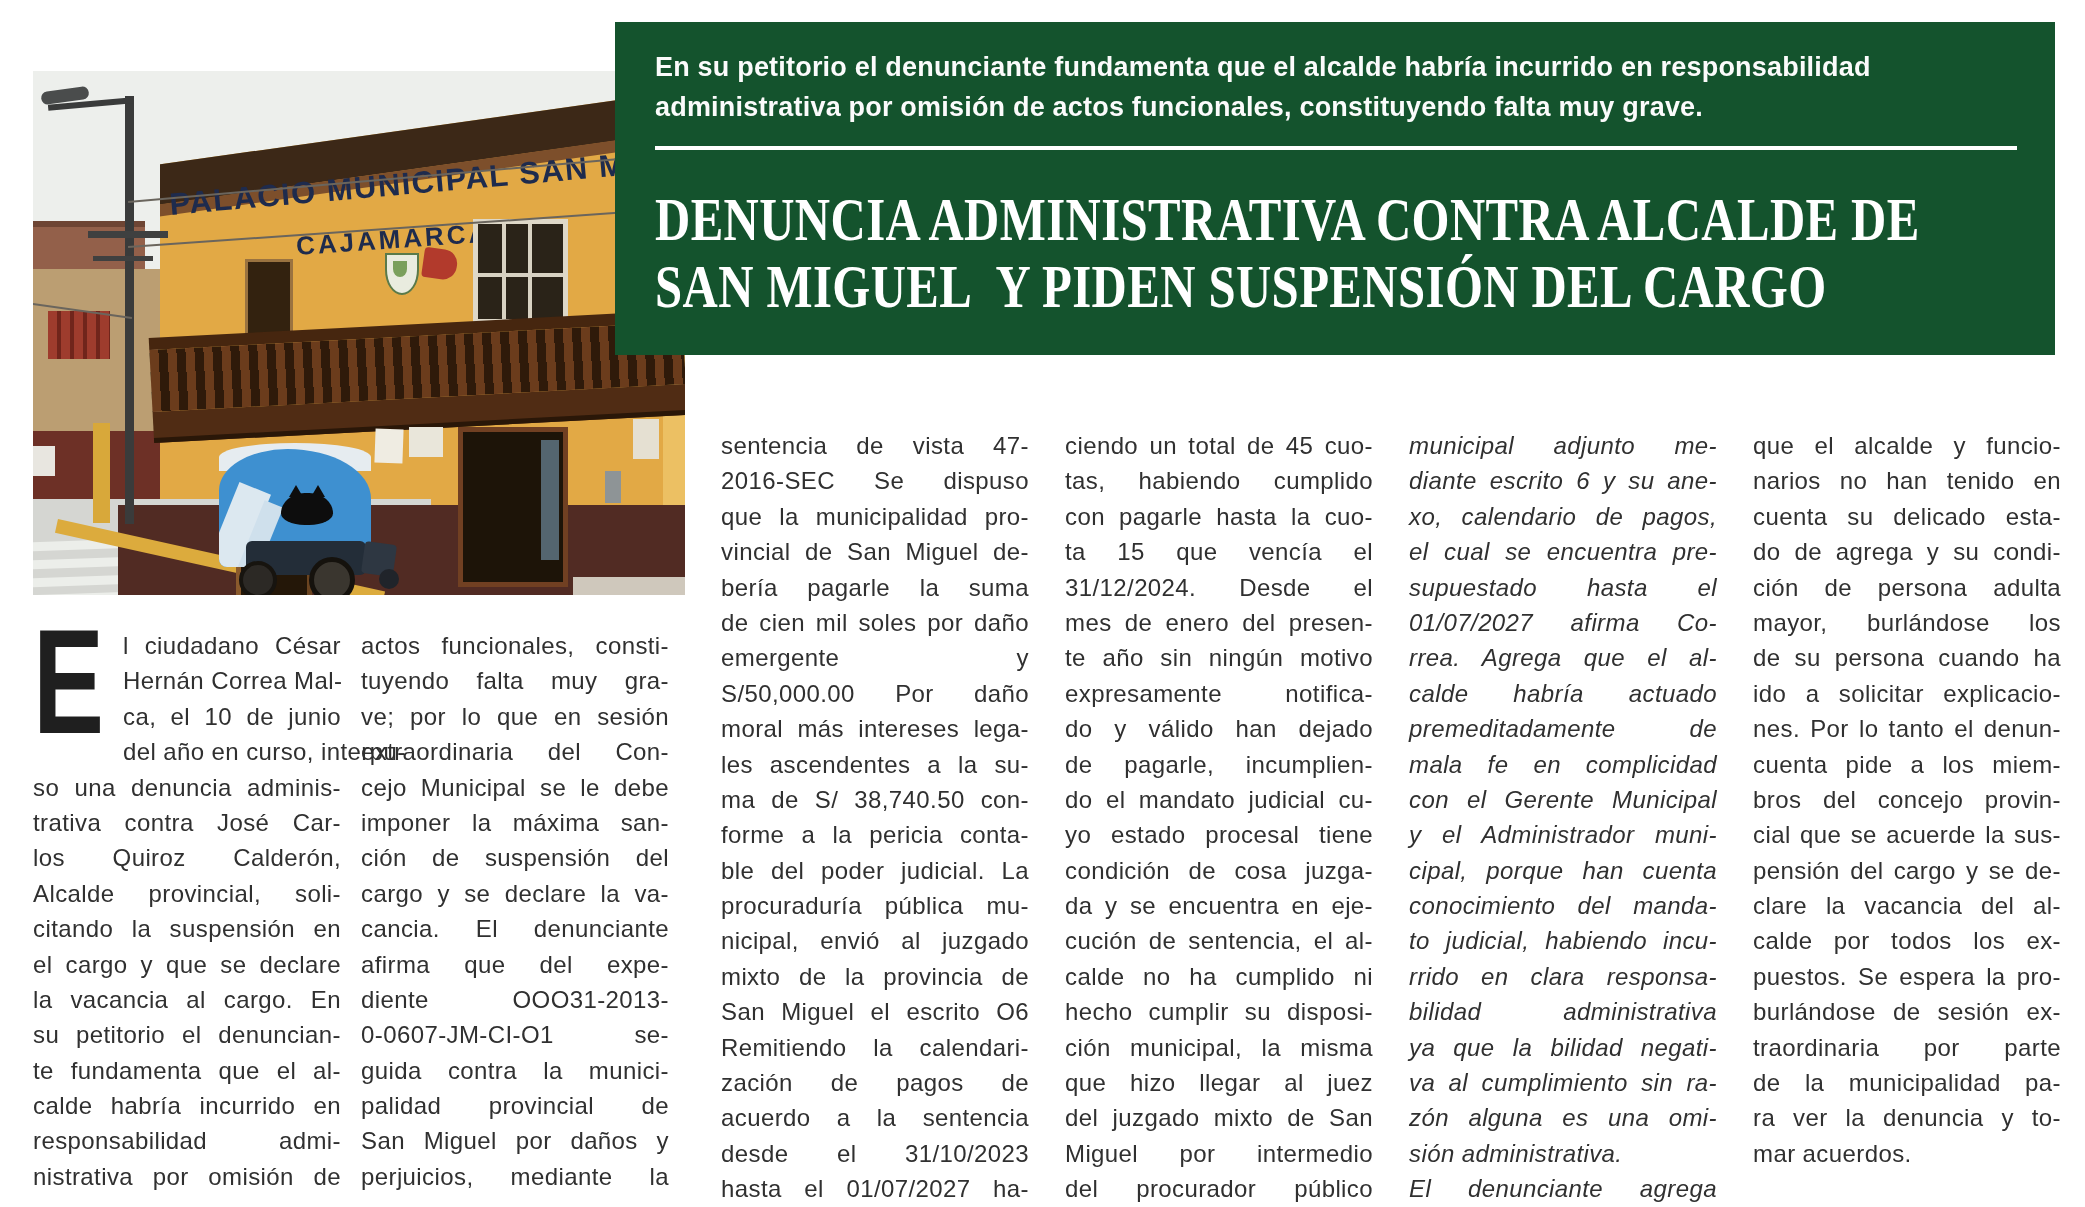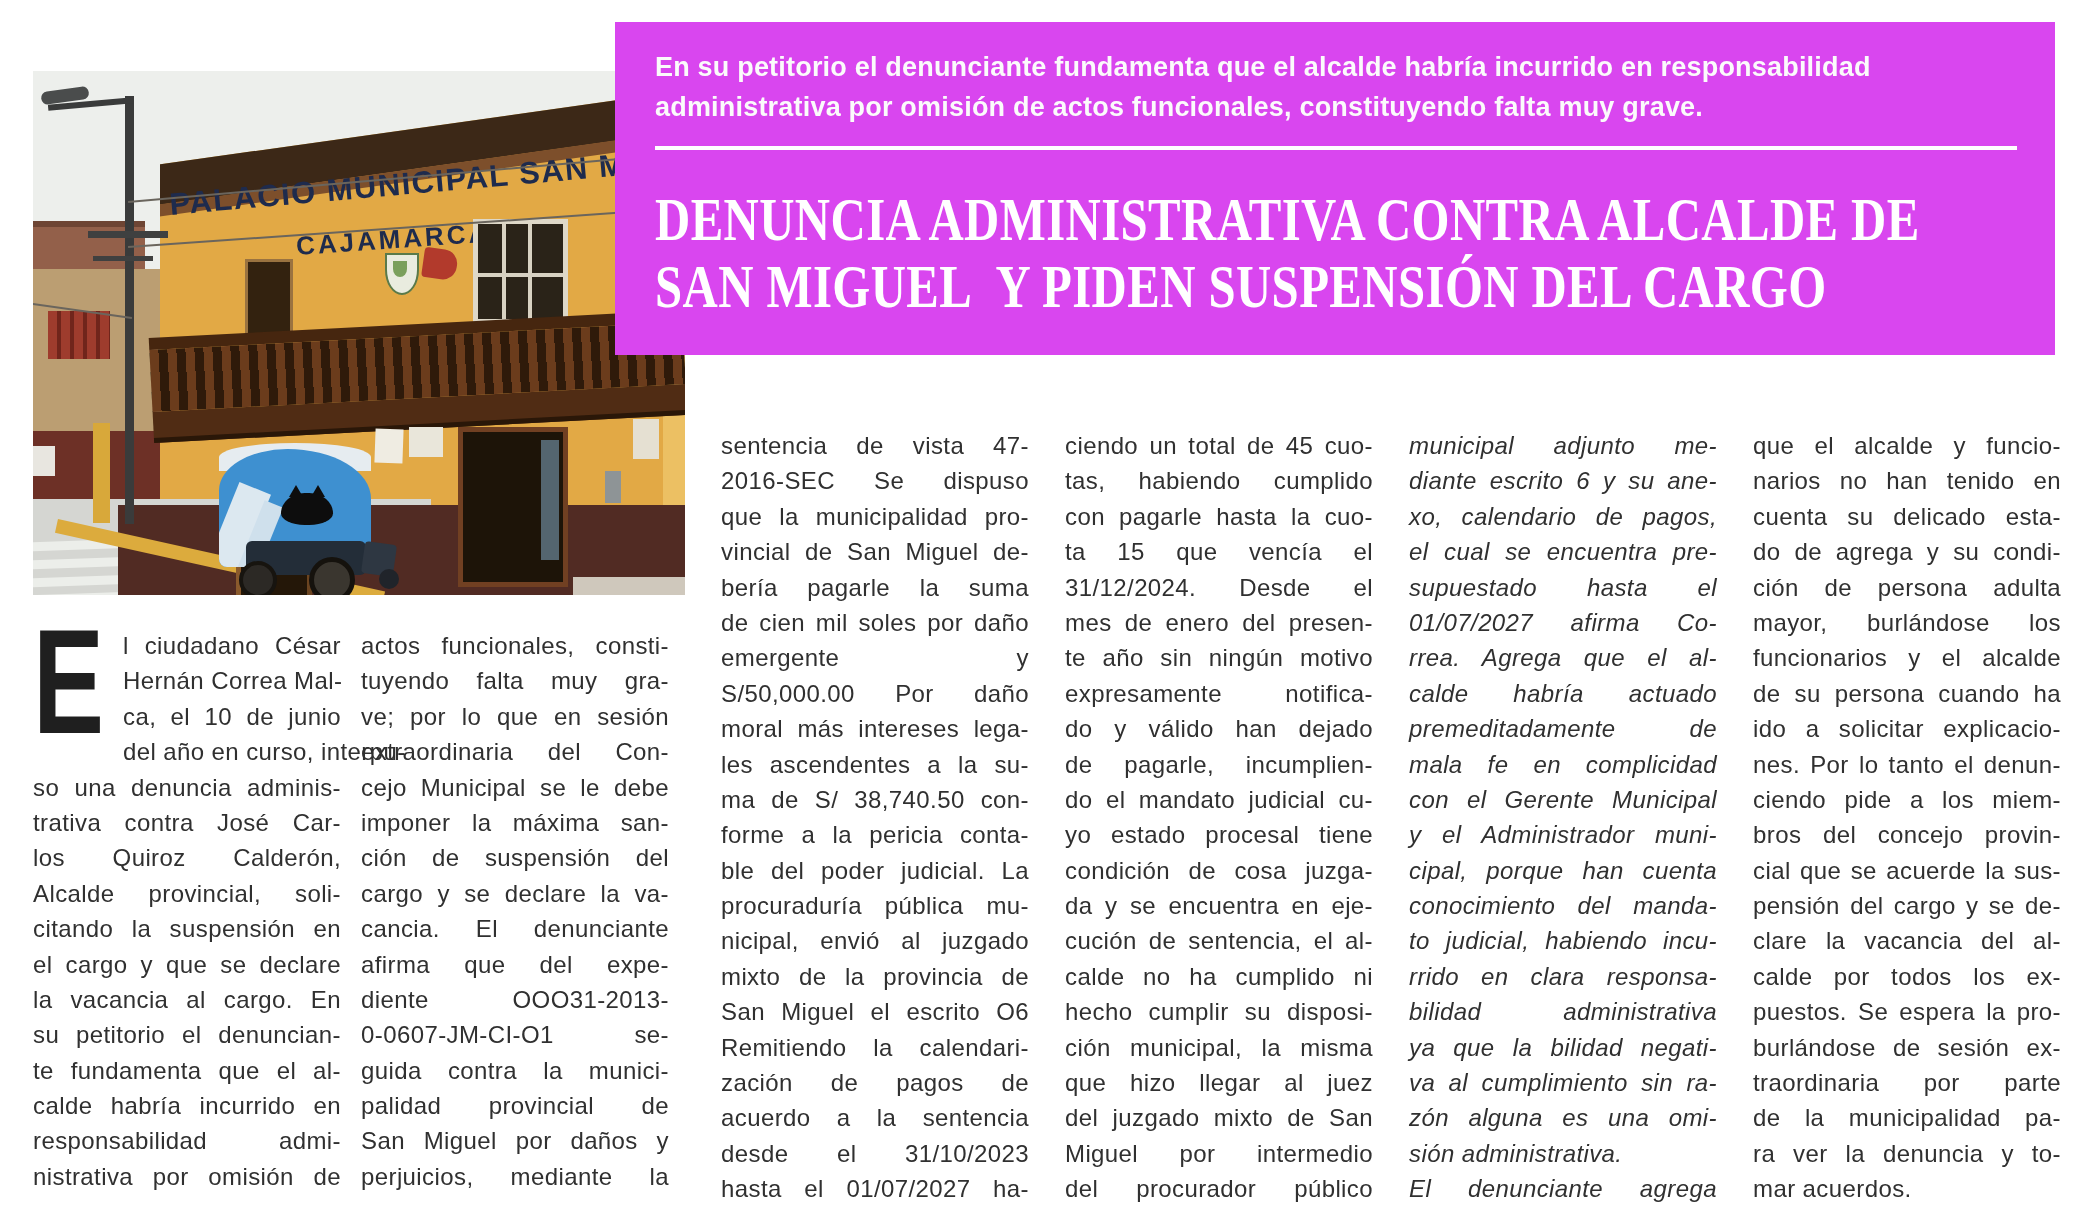--- a/index.html
+++ b/index.html
@@ -1,20 +1,20 @@
 <!DOCTYPE html>
 <html><head>
 <meta charset="utf-8">
 <style>
   html,body{margin:0;padding:0;background:#ffffff;}
   .page{position:relative;width:2085px;height:1207px;background:#ffffff;overflow:hidden;
         font-family:"Liberation Sans",sans-serif;}
 
   
-  .panel{position:absolute;left:615px;top:22px;width:1440px;height:333px;background:#d946ef;z-index:6;}
+  .panel{position:absolute;left:615px;top:22px;width:1440px;height:333px;background:#14532d;z-index:6;}
   .kicker{position:absolute;left:40px;color:#fbfbfb;font-size:27px;font-weight:bold;
           letter-spacing:.2px;white-space:nowrap;}
   .kicker.l1{top:30px;} .kicker.l2{top:70px;}
   .rule{position:absolute;left:40px;top:124px;width:1362px;height:4px;background:#ffffff;}
   .headline{position:absolute;left:40px;top:164px;color:#ffffff;font-family:"Liberation Serif",serif;
             font-weight:bold;font-size:61px;line-height:67px;white-space:nowrap;
             transform:scaleX(0.80);transform-origin:0 0;letter-spacing:.5px;}
 
   
   .col{position:absolute;top:428px;width:308px;color:#303030;font-size:24px;line-height:35.4px;
@@ -302,25 +302,24 @@
       </div>
   </div>
   <div class="col c5">
     <div>
         <div class="line">que el alcalde y funcio-</div>
         <div class="line">narios no han tenido en</div>
         <div class="line">cuenta su delicado esta-</div>
         <div class="line">do de agrega y su condi-</div>
         <div class="line">ción de persona adulta</div>
         <div class="line">mayor, burlándose los</div>
-        <div class="line">funcionarios y el alcalde</div>
         <div class="line">de su persona cuando ha</div>
         <div class="line">ido a solicitar explicacio-</div>
         <div class="line">nes. Por lo tanto el denun-</div>
-        <div class="line">ciendo pide a los miem-</div>
+        <div class="line">cuenta pide a los miem-</div>
         <div class="line">bros del concejo provin-</div>
         <div class="line">cial que se acuerde la sus-</div>
         <div class="line">pensión del cargo y se de-</div>
         <div class="line">clare la vacancia del al-</div>
         <div class="line">calde por todos los ex-</div>
         <div class="line">puestos. Se espera la pro-</div>
         <div class="line">burlándose de sesión ex-</div>
         <div class="line">traordinaria por parte</div>
         <div class="line">de la municipalidad pa-</div>
         <div class="line">ra ver la denuncia y to-</div>

